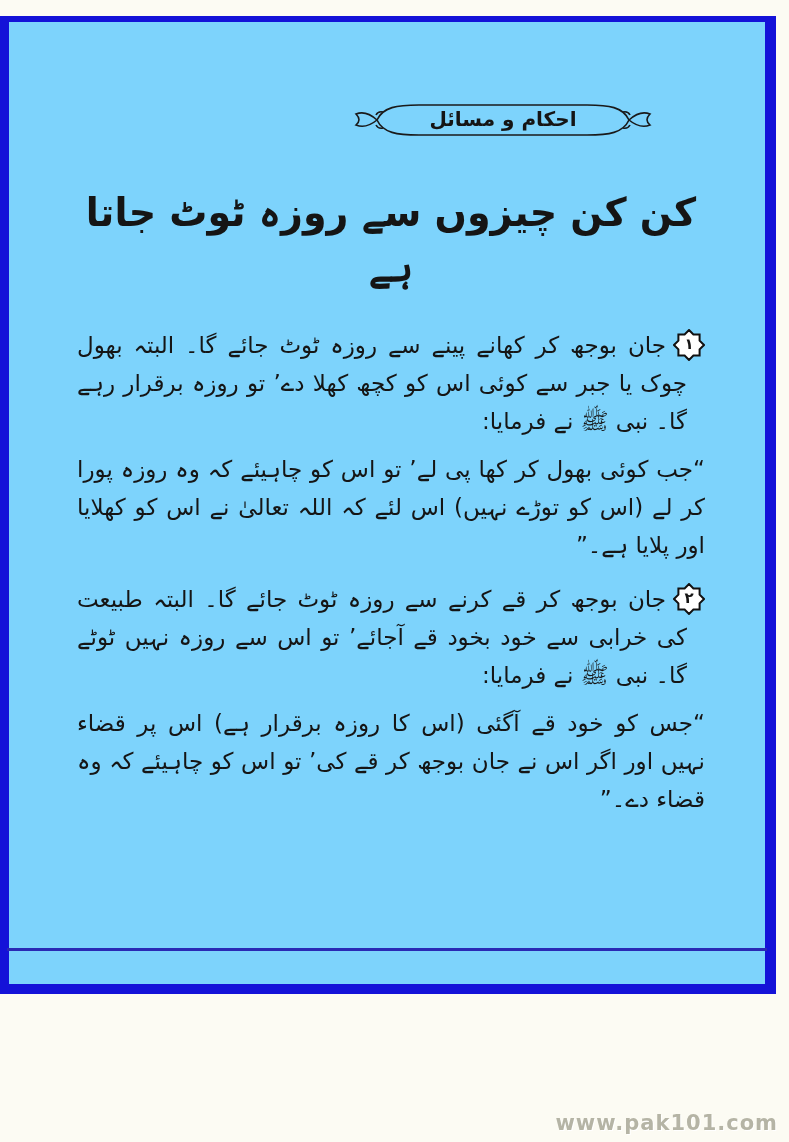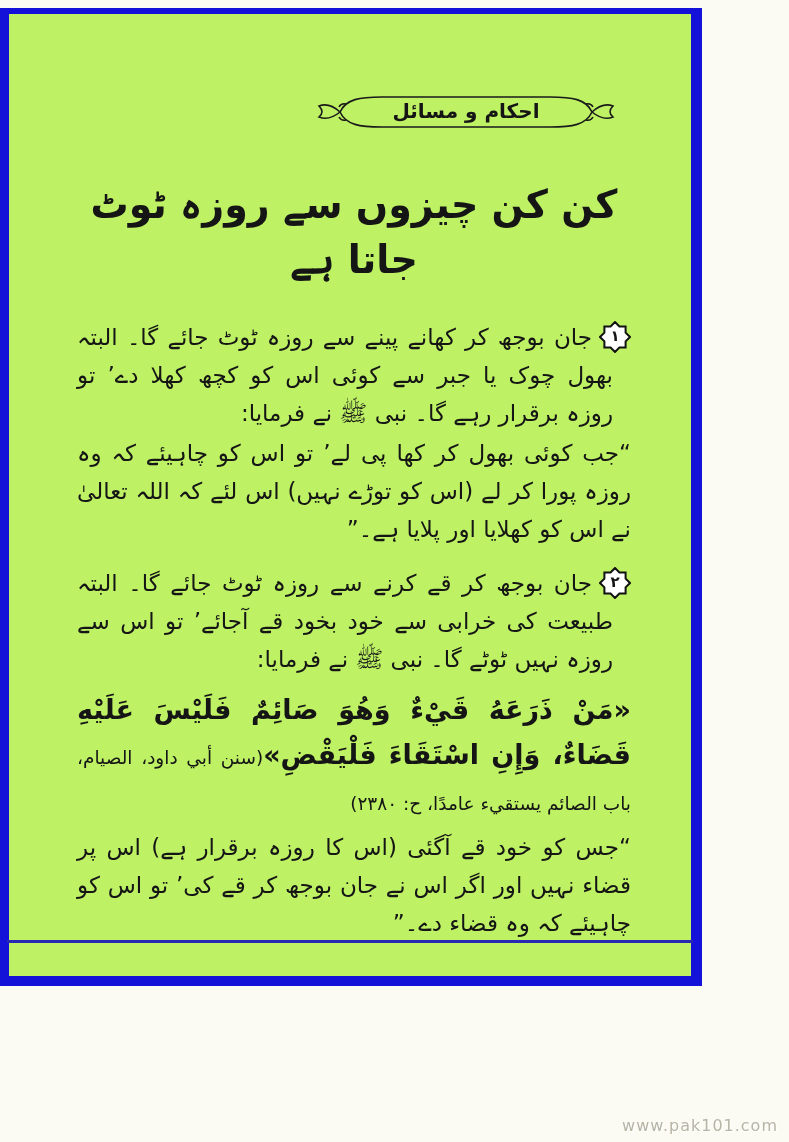--- a/index.html
+++ b/index.html
@@ -4,22 +4,22 @@
 <style>
   html,body{margin:0;padding:0;}
   body{
     width:789px;height:1142px;position:relative;overflow:hidden;
     background:#fcfbf3;
     font-family:"DejaVu Sans",sans-serif;
     color:#151515;
   }
   
   .frame{
-    position:absolute;left:0;top:8px;width:702px;height:978px;
-    box-sizing:border-box;background:#bef264;
+    position:absolute;left:0;top:16px;width:776px;height:978px;
+    box-sizing:border-box;background:#7dd3fc;
     border-style:solid;border-color:#1412d8;
     border-width:6px 11px 10px 9px;
   }
   .scan-rule{
     position:absolute;left:-2px;right:-2px;top:926px;height:3px;
     background:#2a29b4;
   }
   .content{
     position:absolute;top:0;left:68px;right:60px;
     direction:rtl;
@@ -55,31 +55,32 @@
   .marker-num{
     position:absolute;inset:0;display:flex;align-items:center;justify-content:center;
     font-size:15px;font-weight:bold;padding-bottom:2px;
   }
   .quoteblock{
     margin-top:10px;font-size:23px;line-height:44px;text-align:justify;
   }
   .arabic{font-size:27px;font-weight:bold;}
   .cite{font-size:18.5px;}
   .translation{
-    margin-top:2px;font-size:23px;line-height:38px;text-align:justify;
+    margin-top:10px;font-size:23px;line-height:38px;text-align:justify;
   }
   .note{
     margin-top:6px;font-size:23px;line-height:38px;text-align:justify;
   }
   
   .watermark{
     position:absolute;right:11px;bottom:7px;
-    font-size:16px;letter-spacing:1px;
+    font-size:21px;letter-spacing:1px;
     color:#b5b4a5;text-shadow:1px 1px 0 #ffffff;
     direction:ltr;
+    font-weight:bold;
   }
 </style>
 </head>
 <body>
 
 <div class="frame">
 
   <div class="content">
 
     <div class="banner">
@@ -110,23 +111,20 @@
 
     <div class="section">
       <div class="intro">
         <span class="marker">
           <svg viewBox="0 0 32 32">
               <polygon fill="#ffffff" stroke="#111111" stroke-width="2" points="16,1 20.4,5.4 26.6,5.4 26.6,11.6 31,16 26.6,20.4 26.6,26.6 20.4,26.6 16,31 11.6,26.6 5.4,26.6 5.4,20.4 1,16 5.4,11.6 5.4,5.4 11.6,5.4"></polygon>
             </svg>
           <span class="marker-num">۲</span>
         </span><span>جان بوجھ کر قے کرنے سے روزہ ٹوٹ جائے گا۔ البتہ طبیعت کی خرابی سے خود بخود قے آجائے’ تو اس سے روزہ نہیں ٹوٹے گا۔ نبی ﷺ نے فرمایا:</span>
       </div>
-      <div class="quoteblock">
-        <span class="arabic">«مَنْ ذَرَعَهُ قَيْءٌ وَهُوَ صَائِمٌ فَلَيْسَ عَلَيْهِ قَضَاءٌ، وَإِنِ اسْتَقَاءَ فَلْيَقْضِ»</span><span class="cite">(سنن أبي داود، الصيام، باب الصائم يستقيء عامدًا، ح: ٢٣٨٠)</span>
-      </div>
       <div class="translation">“جس کو خود قے آگئی (اس کا روزہ برقرار ہے) اس پر قضاء نہیں اور اگر اس نے جان بوجھ کر قے کی’ تو اس کو چاہیئے کہ وہ قضاء دے۔”</div>
     </div>
 
   </div>
 
   <div class="scan-rule"></div>
 </div>
 
 <div class="watermark">www.pak101.com</div>
 

